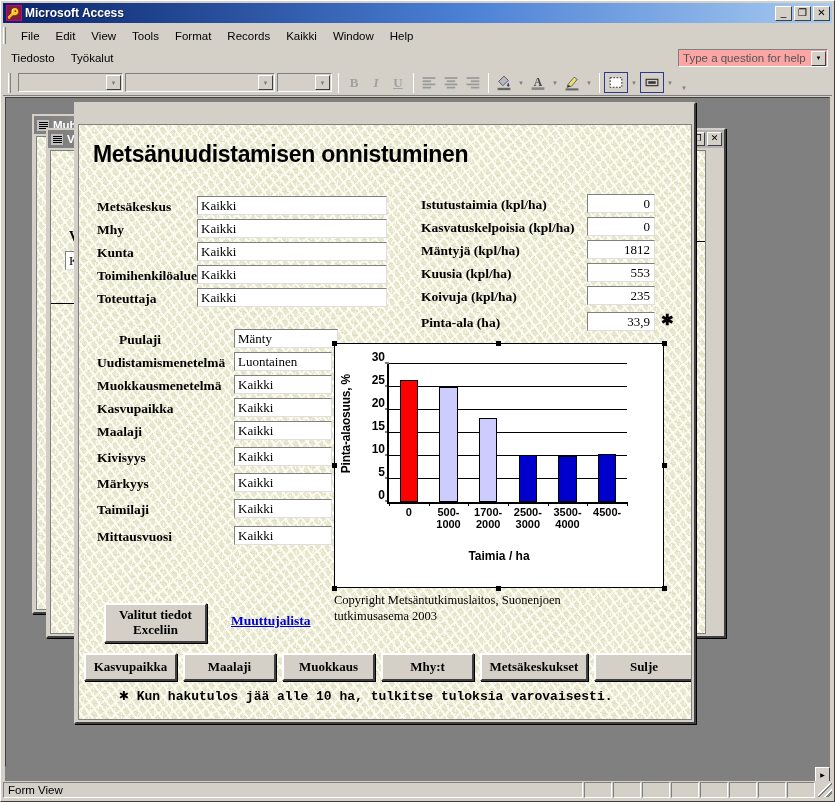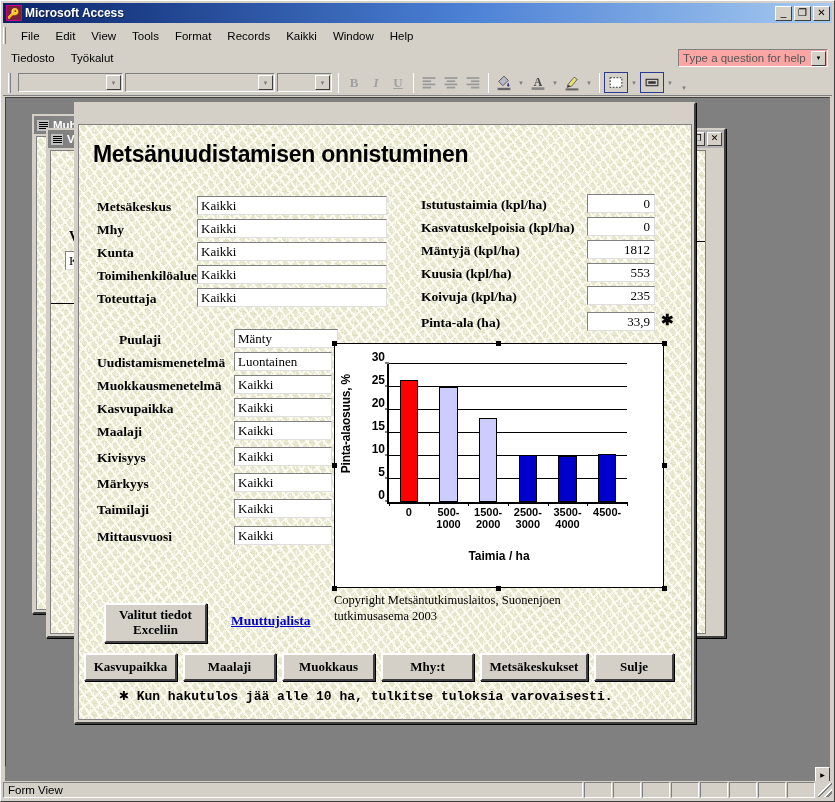--- a/index.html
+++ b/index.html
@@ -519,21 +519,21 @@
                 <div class="ytick" style="bottom: 131px;">30</div>
                 <div class="bar" style="left: 10.5117px; width: 18.6433px; height: 121.9px; background: rgb(255, 0, 0);"></div>
                 <div class="xtickmark" style="left: 39.6667px;"></div>
                 <div class="xtick" style="left: 19.8333px;">0</div>
                 <div class="bar" style="left: 50.1783px; width: 18.6433px; height: 114.54px; background: rgb(204, 204, 255);"></div>
                 <div class="xtickmark" style="left: 79.3333px;"></div>
                 <div class="xtick" style="left: 59.5px;">500-
 1000</div>
                 <div class="bar" style="left: 89.845px; width: 18.6433px; height: 84.18px; background: rgb(204, 204, 255);"></div>
                 <div class="xtickmark" style="left: 119px;"></div>
-                <div class="xtick" style="left: 99.1667px;">1500-
+                <div class="xtick" style="left: 99.1667px;">1700-
 2000</div>
                 <div class="bar" style="left: 129.512px; width: 18.6433px; height: 46.92px; background: rgb(0, 0, 204);"></div>
                 <div class="xtickmark" style="left: 158.667px;"></div>
                 <div class="xtick" style="left: 138.833px;">2500-
 3000</div>
                 <div class="bar" style="left: 169.178px; width: 18.6433px; height: 45.54px; background: rgb(0, 0, 204);"></div>
                 <div class="xtickmark" style="left: 198.333px;"></div>
                 <div class="xtick" style="left: 178.5px;">3500-
 4000</div>
                 <div class="bar" style="left: 208.845px; width: 18.6433px; height: 47.84px; background: rgb(0, 0, 204);"></div>
@@ -557,21 +557,21 @@
 
           <div class="btn3d" style="left:25px; top:478px; width:103px; height:40px; white-space:pre-line;">Valitut tiedot
 Exceliin</div>
           <a id="link-muuttujalista" href="#">Muuttujalista</a>
 
           <div class="btn3d" style="left:5px;   top:528px; width:93px; height:28px;">Kasvupaikka</div>
           <div class="btn3d" style="left:104px; top:528px; width:93px; height:28px;">Maalaji</div>
           <div class="btn3d" style="left:203px; top:528px; width:93px; height:28px;">Muokkaus</div>
           <div class="btn3d" style="left:302px; top:528px; width:93px; height:28px;">Mhy:t</div>
           <div class="btn3d" style="left:401px; top:528px; width:108px; height:28px;">Metsäkeskukset</div>
-          <div class="btn3d" style="left:515px; top:528px; width:80px; height:28px;">Sulje</div>
+          <div class="btn3d" style="left:515px; top:528px; width:100px; height:28px;">Sulje</div>
 
           <div id="footnote">
             <span class="star">✱</span><span>Kun hakutulos jää alle 10 ha, tulkitse tuloksia varovaisesti.</span>
           </div>
 
         </div>
       </div>
     </div>
 
   </div>

